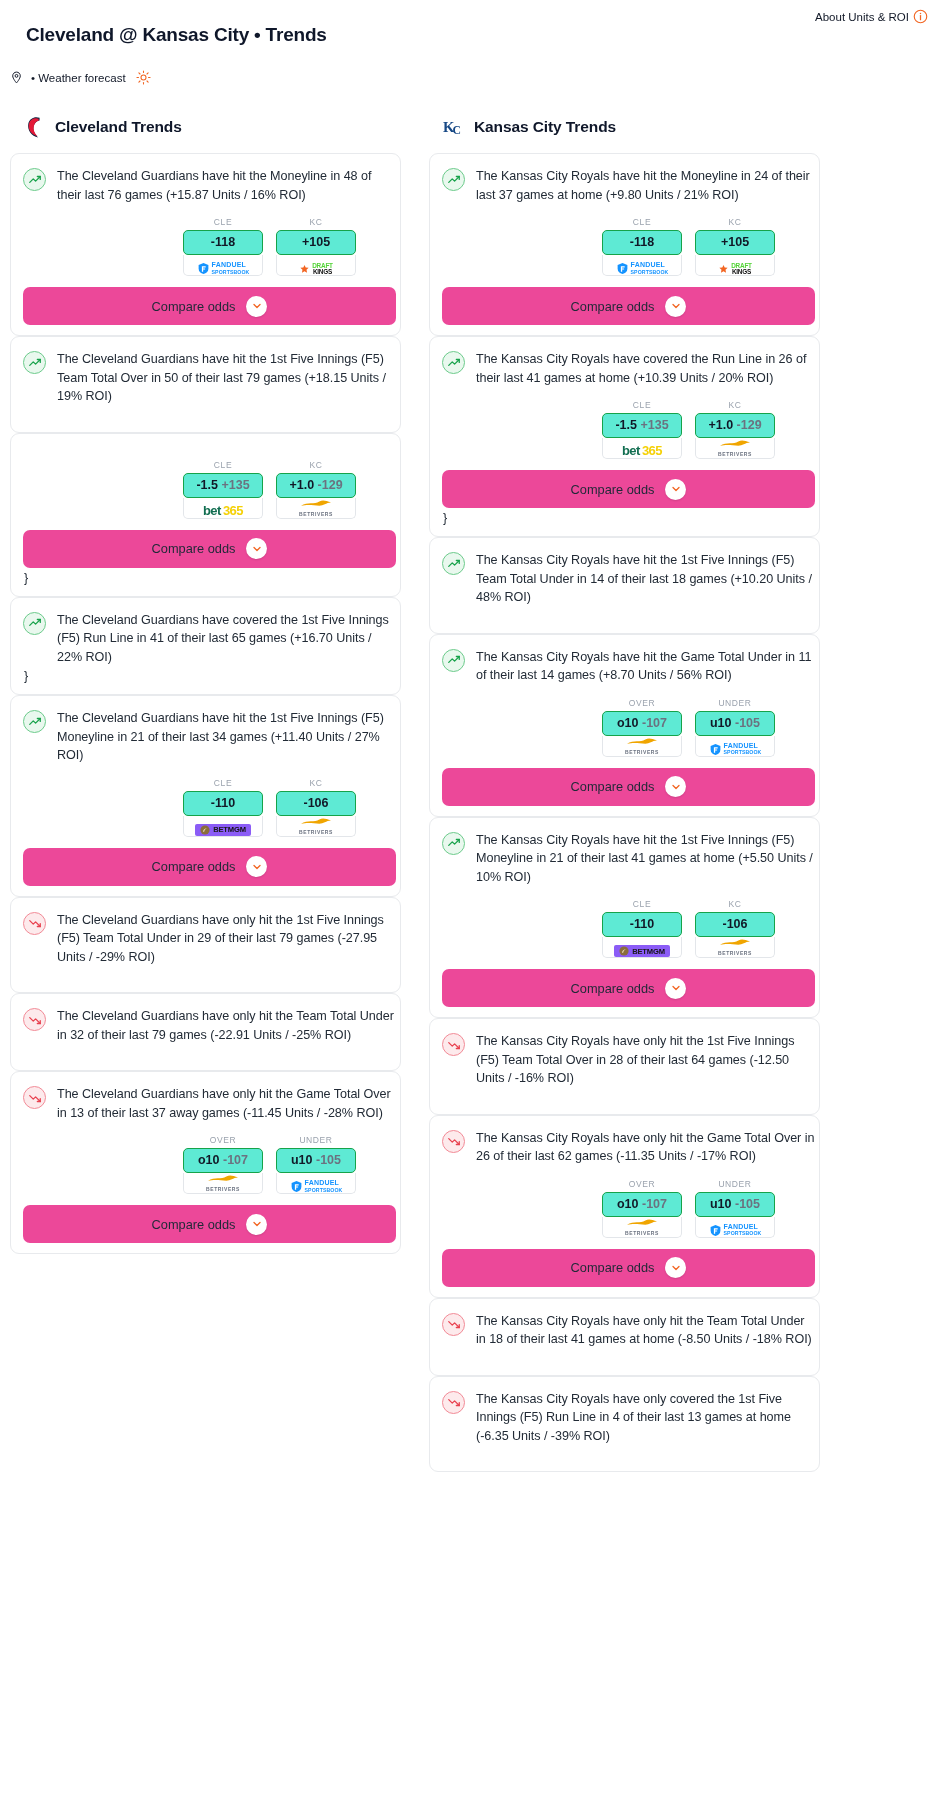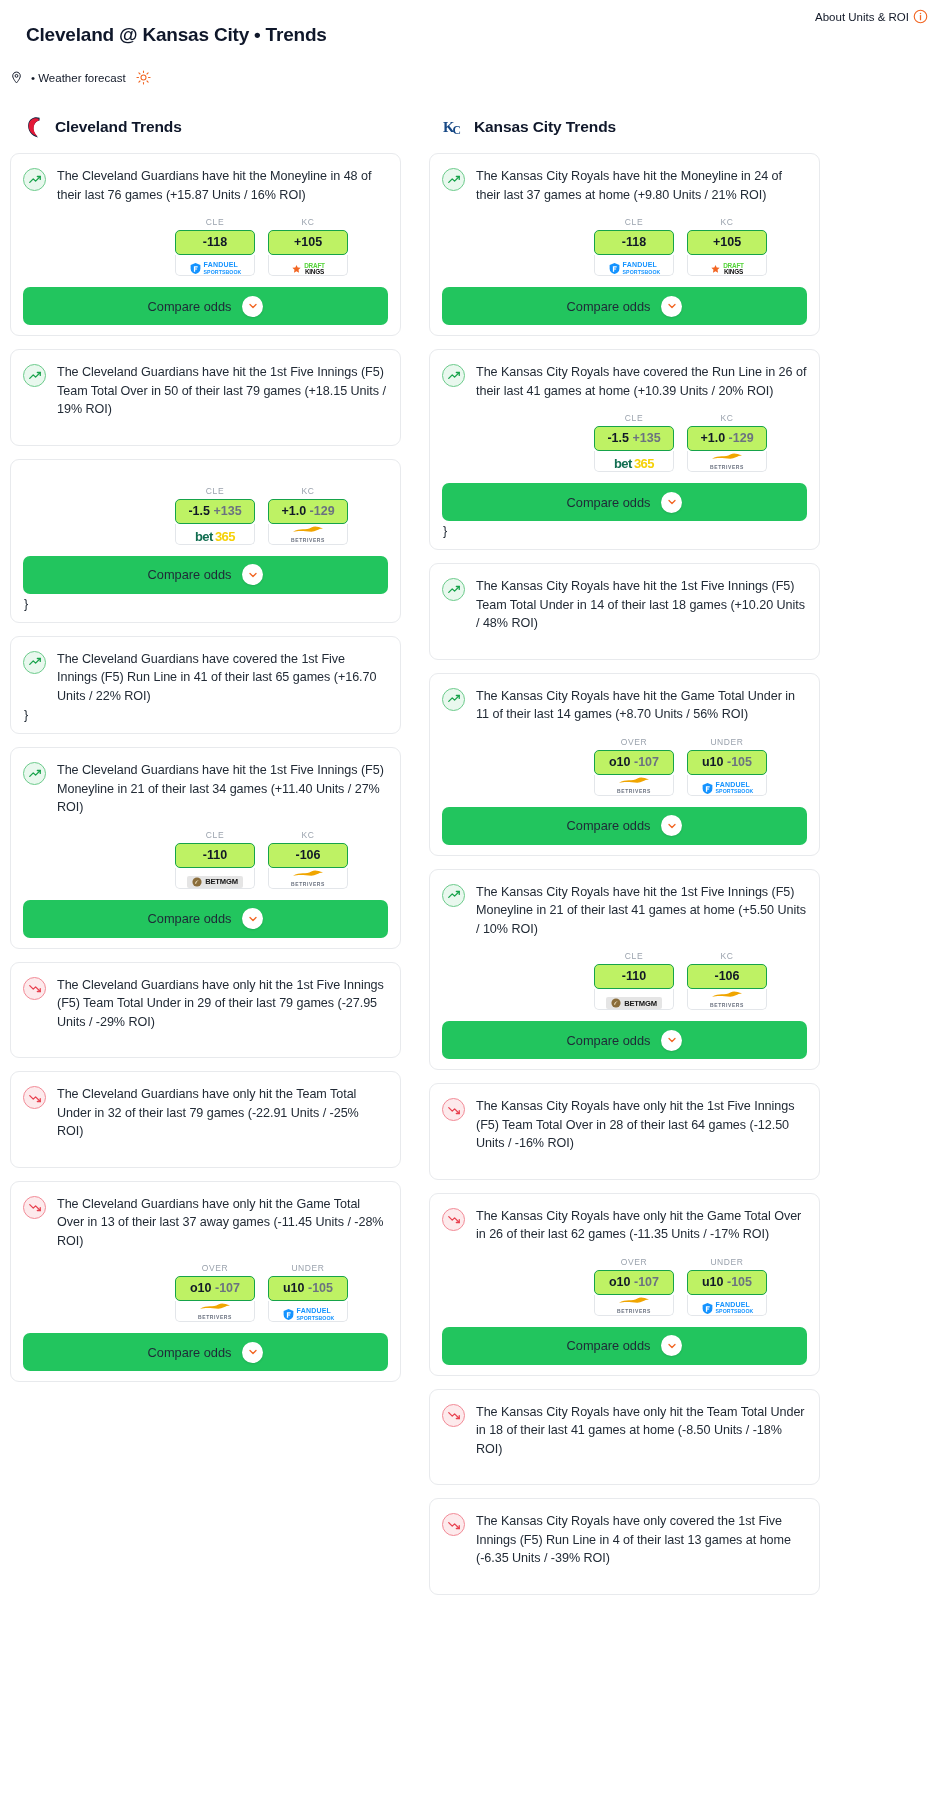--- a/index.html
+++ b/index.html
@@ -77,22 +77,21 @@
     font-weight: bold;
     color: #0f172a;
     letter-spacing: -0.1px;
   }
 
   
   .trend-card {
     border: 1px solid #e8eaed;
     border-radius: 9px;
     background: #fff;
-    margin-bottom: 13px;
-    padding: 13px 12px 10px 12px;
+    padding: 13px 4px 10px 12px;
     position: relative;
   }
   .trend-top { display: flex; gap: 11px; align-items: flex-start; }
   .trend-icon {
     flex: 0 0 auto;
     width: 23px; height: 23px;
     border-radius: 50%;
     display: flex; align-items: center; justify-content: center;
     margin-top: 1px;
   }
@@ -127,21 +126,21 @@
     text-align: center;
     font-size: 8.5px;
     color: #9aa2ad;
     letter-spacing: 0.6px;
     margin-bottom: 3px;
     font-weight: 500;
   }
   .odds-box {
     border: 1px solid #16a34a;
     border-radius: 5px;
-    background: #bef264;
+    background: #5eead4;
     text-align: center;
     font-size: 12.5px;
     font-weight: 600;
     color: #111827;
     padding: 4px 0 4px 0;
     line-height: 15px;
   }
   .odds-box .sub { color: #6b7280; font-weight: 600; }
   .book-box {
     border: 1px solid #e3e6ea;
@@ -162,28 +161,28 @@
   .bk-fanduel .fd-1 { font-size: 7px; letter-spacing: 0.2px; }
   .bk-fanduel .fd-2 { font-size: 5.2px; letter-spacing: 0.1px; }
   .bk-dk { display: flex; flex-direction: column; align-items: center; line-height: 6px; }
   .bk-dk .dk-1 { font-size: 6.4px; font-weight: bold; color: #53d337; letter-spacing: -0.2px;}
   .bk-dk .dk-2 { font-size: 6.4px; font-weight: bold; color: #111; letter-spacing: -0.2px;}
   .bk-bet365 { font-size: 13px; font-weight: bold; letter-spacing: -0.5px; }
   .bk-bet365 .b1 { color: #126e51; }
   .bk-bet365 .b2 { color: #f5d107; }
   .bk-rivers { display: flex; flex-direction: column; align-items: center; line-height: 7px; }
   .bk-rivers .br-txt { font-size: 5px; font-weight: bold; color: #6b7280; letter-spacing: 0.6px; }
-  .bk-mgm { display:flex; align-items:center; gap:3px; background:#e5e5e5; padding:1px 5px; border-radius:2px;}
+  .bk-mgm { display:flex; align-items:center; gap:3px; background:#8b5cf6; padding:1px 5px; border-radius:2px;}
   .bk-mgm .mgm-t { font-size: 7.6px; font-weight: 800; color: #1b1b1b; letter-spacing: -0.2px;}
   .bk-mgm .mgm-t b { color: #111; }
 
   
   .compare-bar {
     margin-top: 11px;
-    background: #22c55e;
+    background: #ec4899;
     border-radius: 7px;
     height: 38px;
     display: flex;
     align-items: center;
     justify-content: center;
     gap: 11px;
     cursor: pointer;
   }
   .compare-label { font-size: 12.8px; color: #1f2937; }
   .chev-circle {

